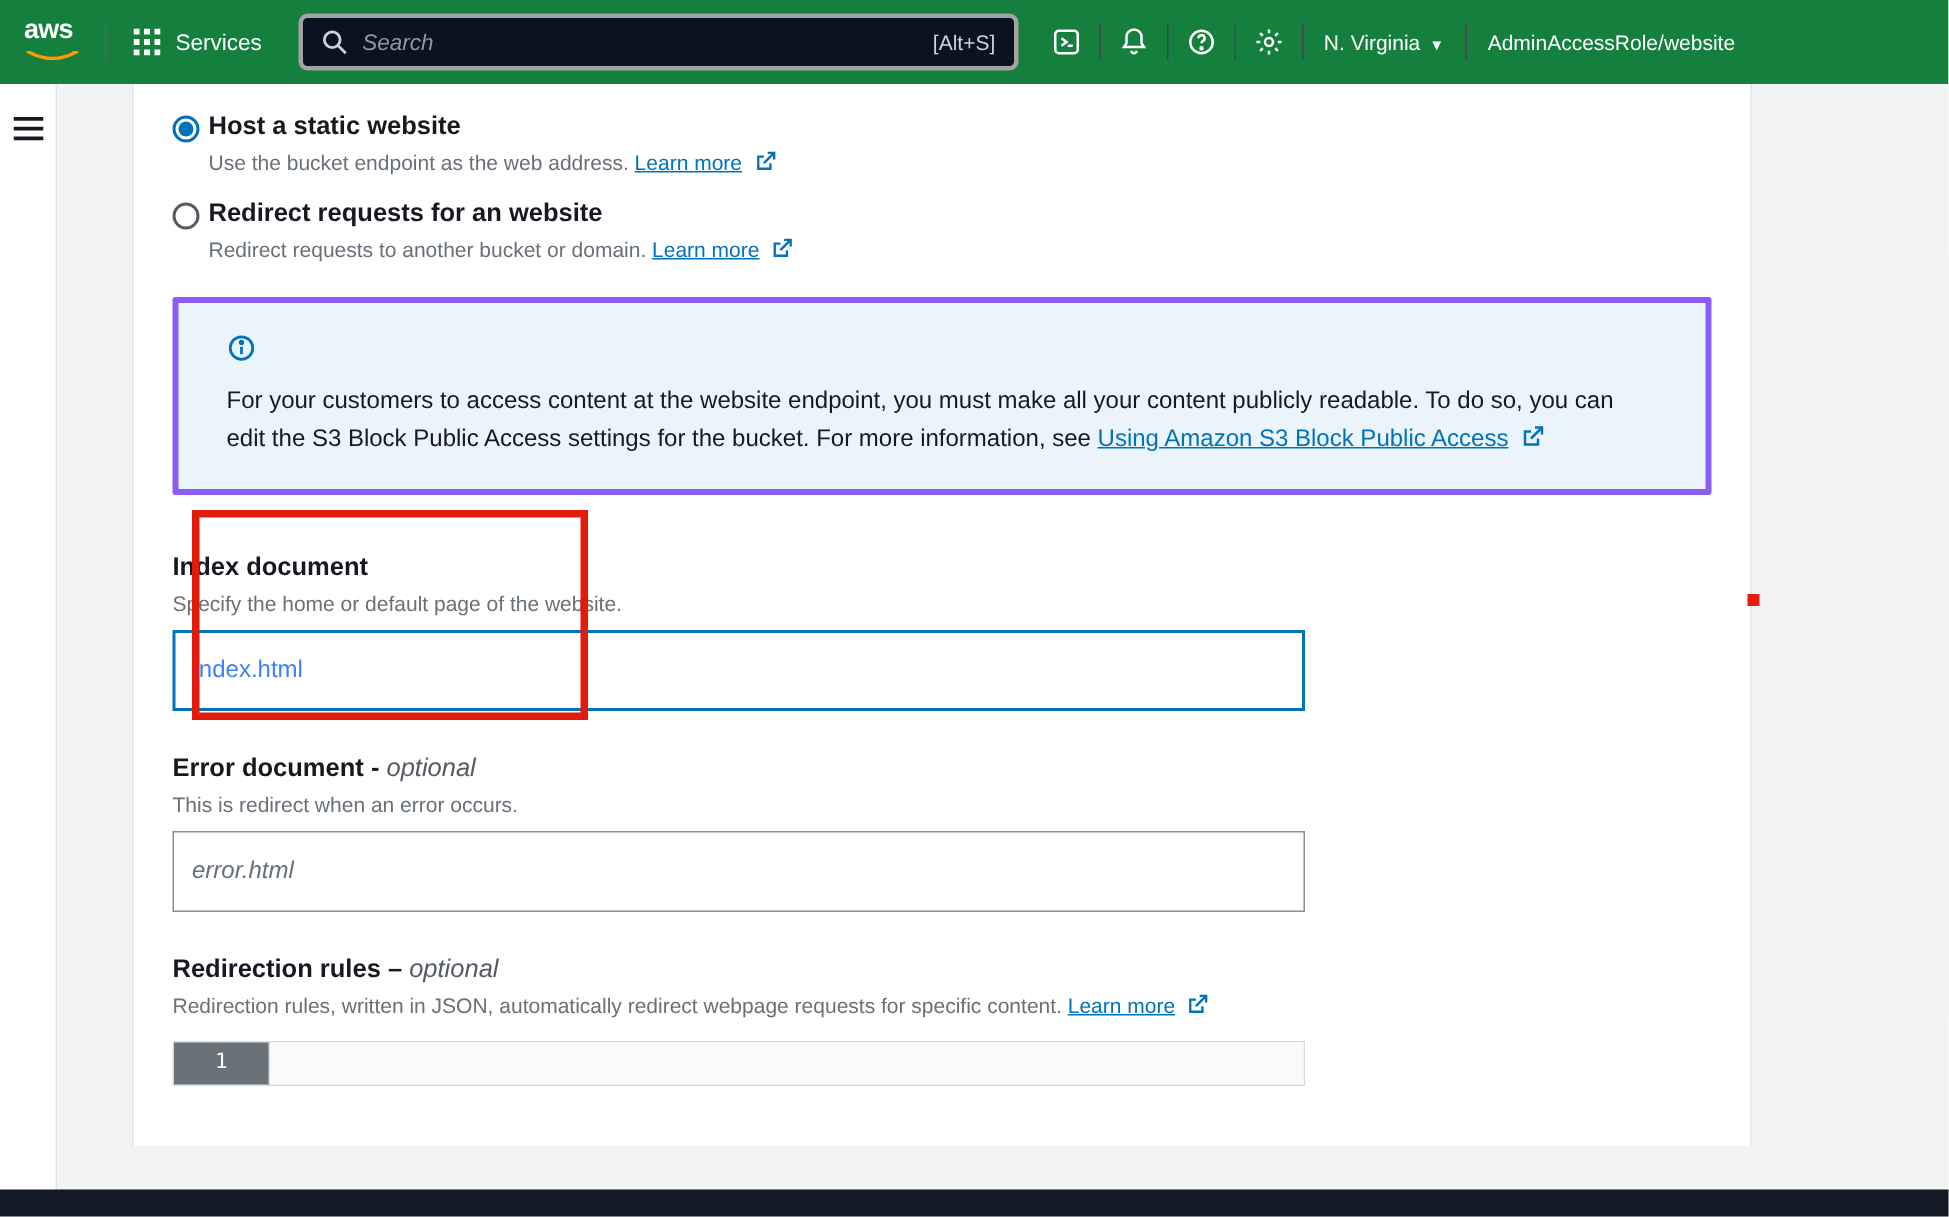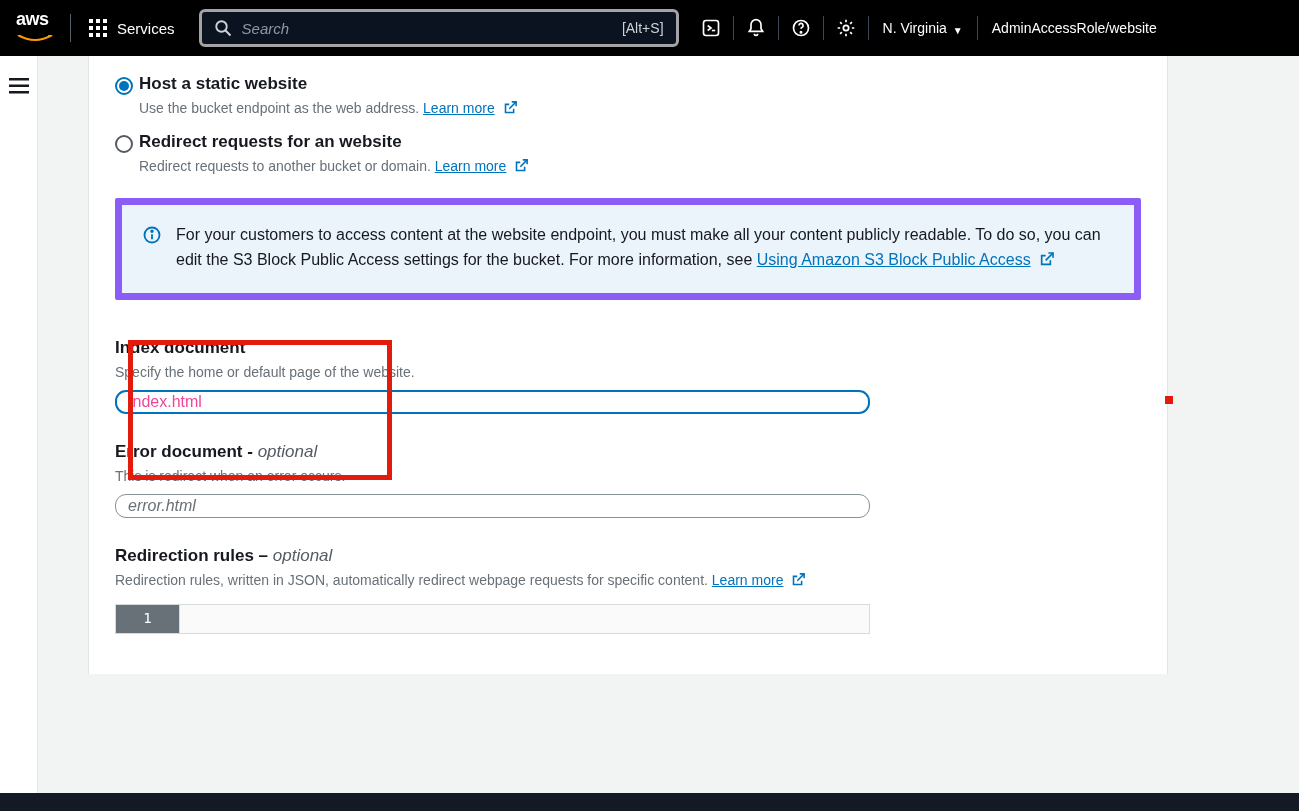--- a/index.html
+++ b/index.html
@@ -1,21 +1,21 @@
 <!DOCTYPE html>
 <html><head>
   <meta charset="utf-8">
   <style>
     * { margin: 0; padding: 0; box-sizing: border-box; }
     body { font-family: "Amazon Ember", "Helvetica Neue", Arial, sans-serif; background: #f2f3f3; }
 
     
     .top-nav {
       display: flex; align-items: center; height: 56px;
-      background: #000000; color: #fff; padding: 0 10px;
+      background: #15803d; color: #fff; padding: 0 10px;
       overflow: hidden;
     }
     .logo { padding: 0 12px 0 6px; }
     .logo-aws { color: #fff; font-weight: 700; font-size: 18px; letter-spacing: -0.5px; line-height: 1; }
     .logo-smile { height: 7px; }
     .nav-divider { width: 1px; height: 28px; background: #59616b; margin: 0 4px; }
     .services-btn {
       display: flex; align-items: center; gap: 10px; padding: 0 14px; height: 40px;
       cursor: pointer; color: #fff; font-size: 15px;
     }
@@ -75,34 +75,34 @@
       content: ""; display: block; width: 10px; height: 10px; border-radius: 50%;
       background: #0073bb; margin: 2px;
     }
     .radio-label { font-size: 17px; color: #16191f; font-weight: 700; }
     .radio-sub { font-size: 14px; color: #687078; margin-top: 6px; }
     .link { color: #0073bb; text-decoration: underline; cursor: pointer; font-weight: 400;}
     .ext-icon { display: inline-block; vertical-align: -2px; margin-left: 4px; }
 
     
     .callout {
-      margin: 22px 26px 0 26px; border: 7px solid #8b5cf6; background: #eaf4fa;
-      border-radius: 2px; padding: 18px 20px; display: flex; gap: 14px;
+      margin: 22px 26px 0 26px; border: 4px solid #8b5cf6; background: #eaf4fa;
+      border-radius: 2px; padding: 18px 32px; display: flex; gap: 14px; flex-direction: column;
     }
     .callout svg { flex: 0 0 auto; margin-top: 2px; }
     .callout-text { font-size: 16px; color: #16191f; line-height: 1.55; }
 
     
     .field { padding: 0 26px; margin-top: 38px; }
     .field-label { font-size: 17px; color: #16191f; font-weight: 700; }
     .field-label .optional { font-style: italic; font-weight: 400; color: #545b64; margin-top: 32px; }
     .field-help { font-size: 14px; color: #687078; margin-top: 6px; margin-bottom: 10px; }
     .text-input {
-      width: 755px; max-width: 100%; height: 24px; padding: 0 12px;
-      font-size: 16px; color: #ec4899; border: 1px solid #879196; border-radius: 11px;
+      width: 755px; max-width: 100%; height: 54px; padding: 0 12px;
+      font-size: 16px; color: #3b82f6; border: 1px solid #879196; border-radius: 0;
       outline: none;
     }
     .text-input.focused { border: 2px solid #0073bb; }
     .text-input::placeholder { color: #687078; font-style: italic; }
 
     
     .editor {
       width: 755px; max-width: 100%; margin-top: 14px; border: 1px solid #d5dbdb;
     }
     .editor-row { display: flex; }

